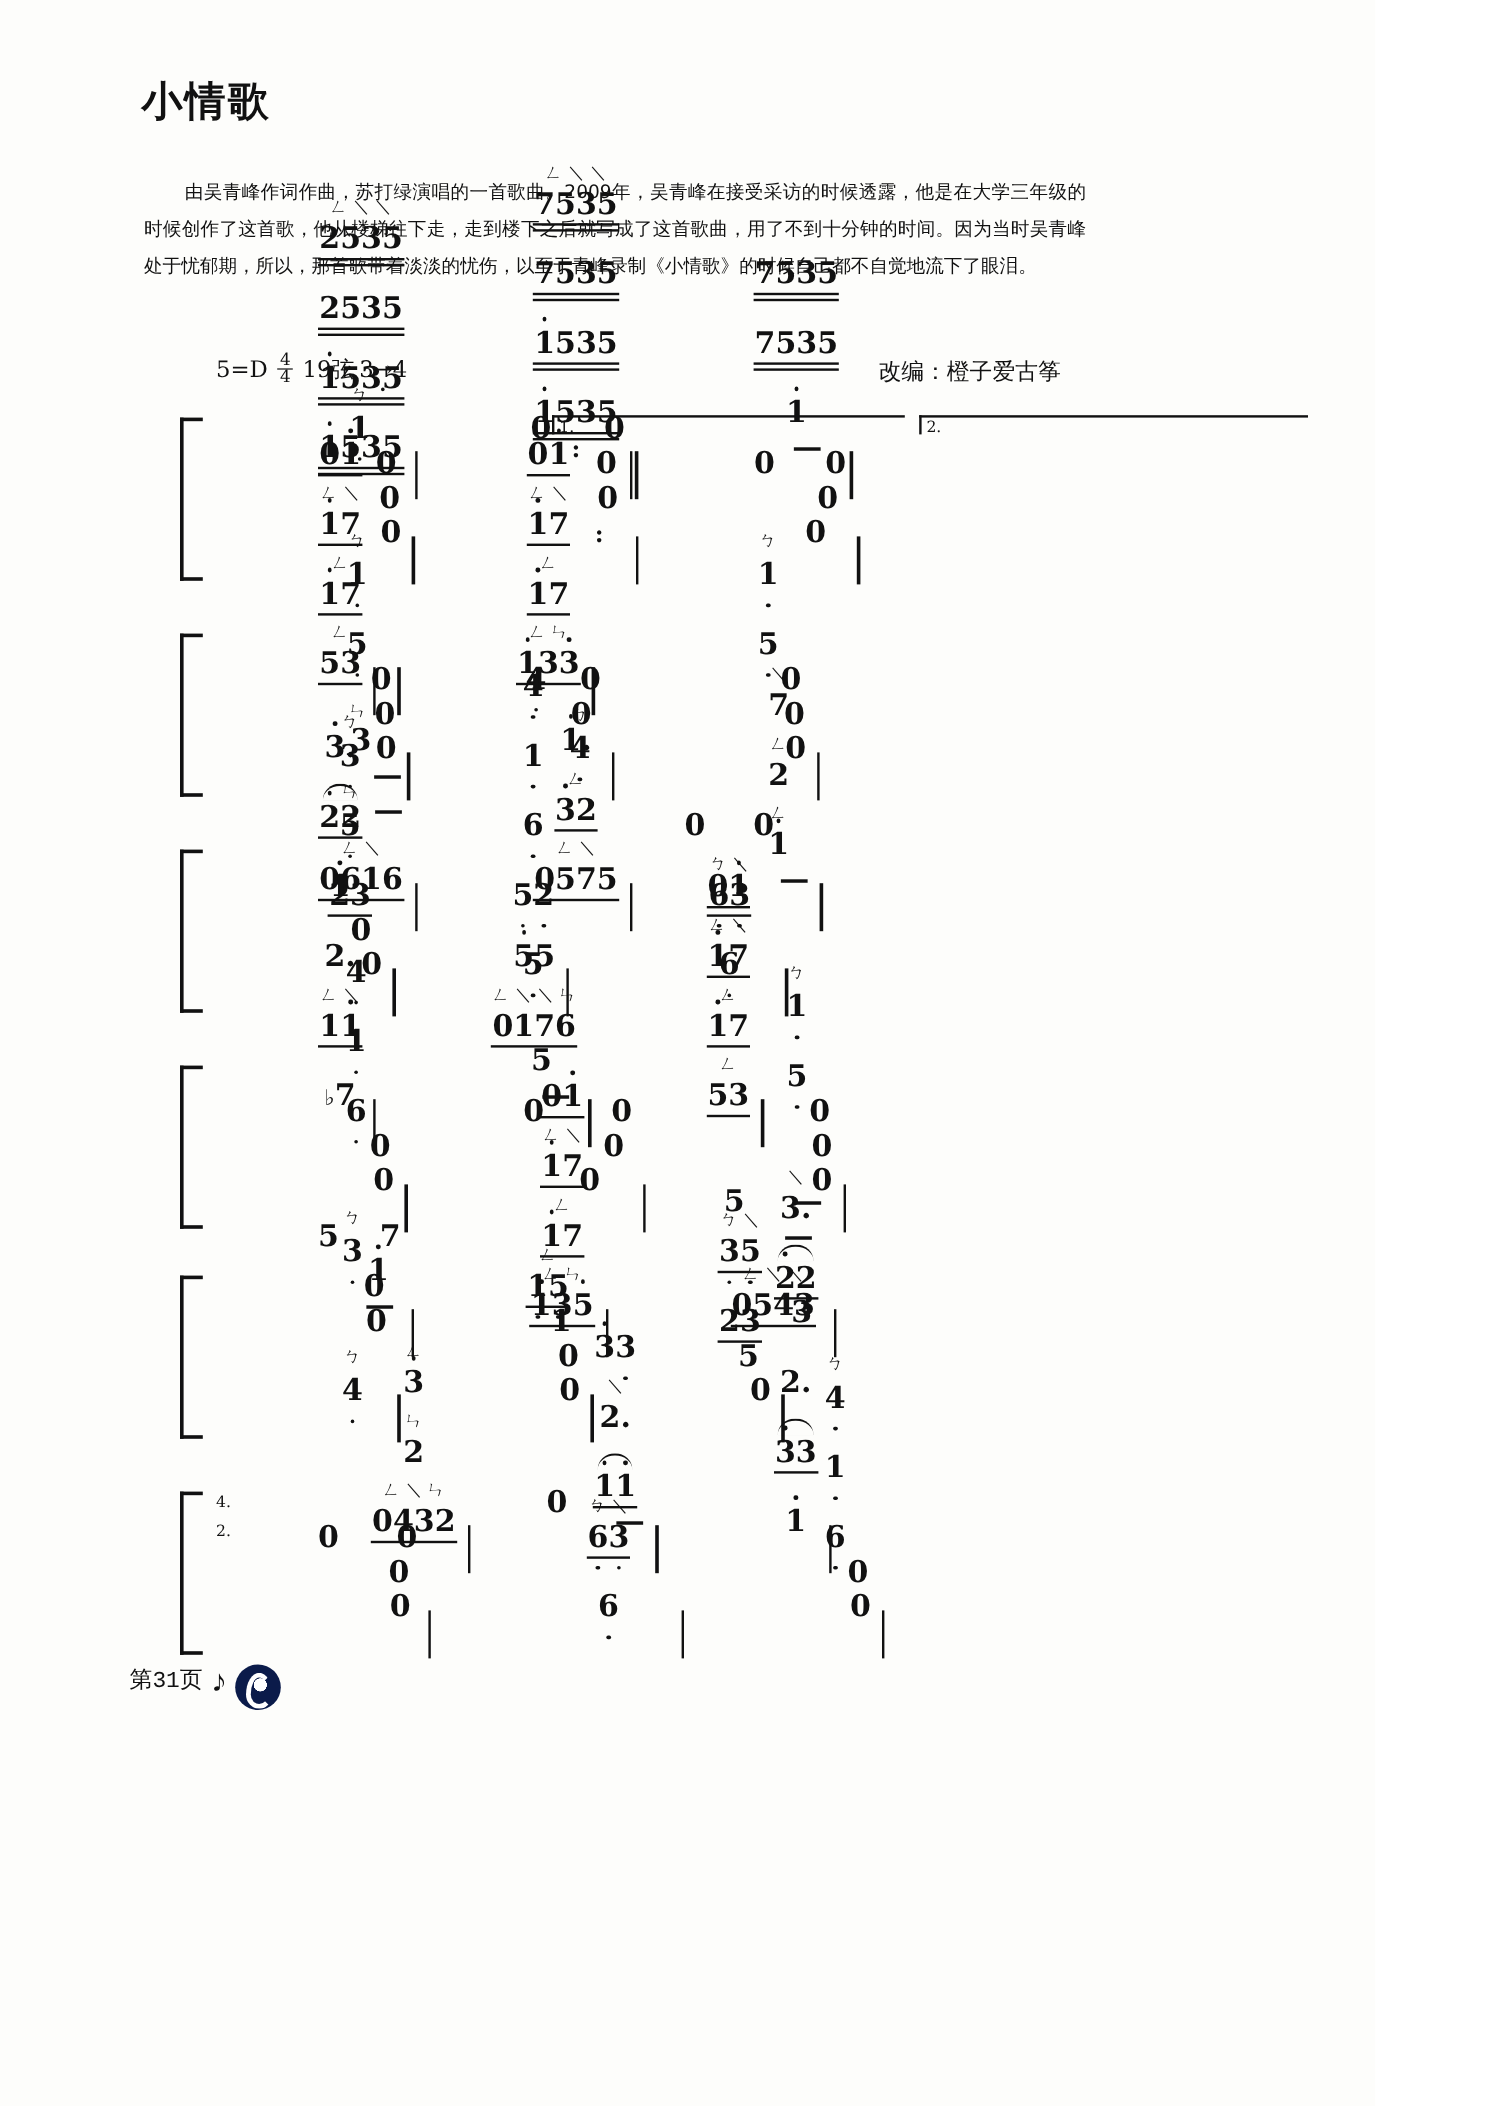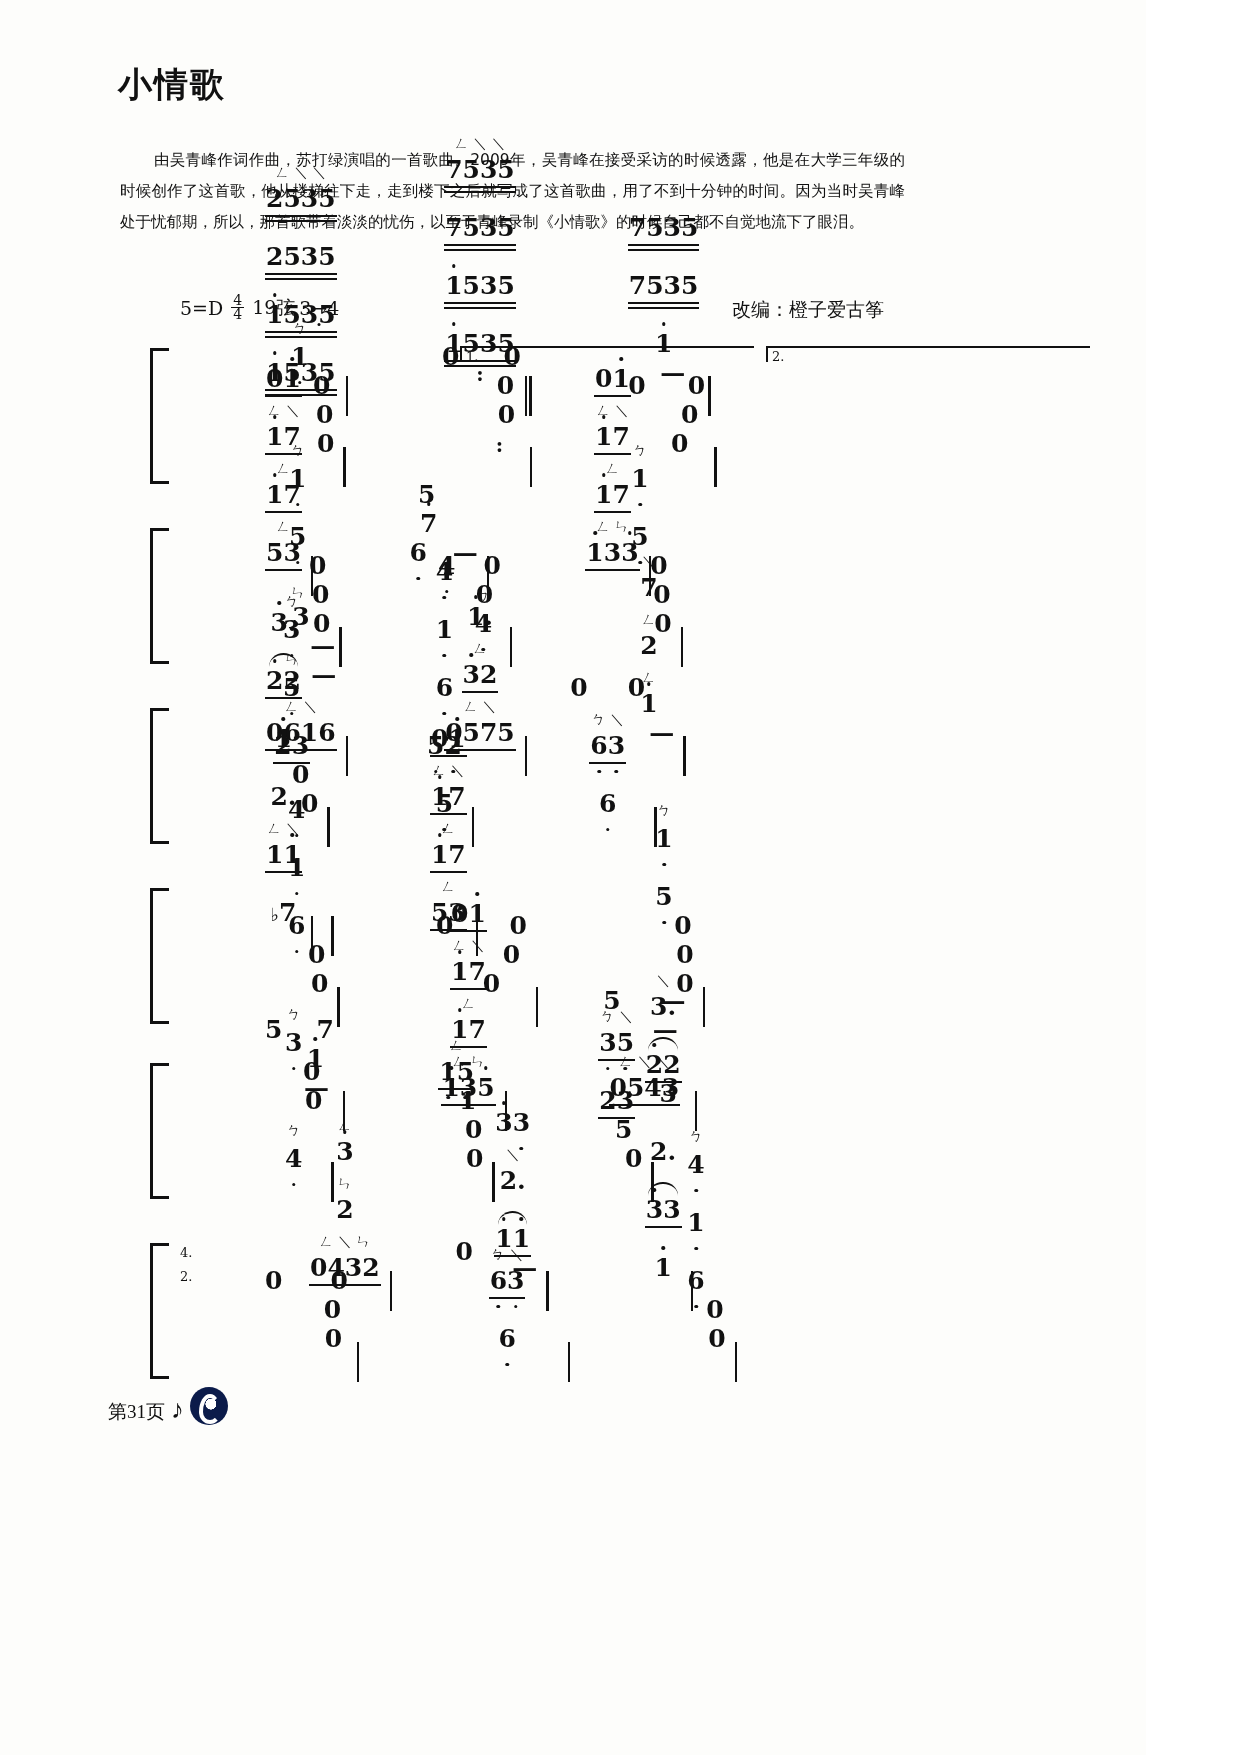--- a/index.html
+++ b/index.html
@@ -90,22 +90,22 @@
   .voltabox{
     position:absolute;border-top:2px solid #111;border-left:2px solid #111;
     height:14px;
   }
   .voltalbl{
     position:absolute;font-size:13px;font-family:"DejaVu Serif","Liberation Serif",serif;
   }
   
   .footer{
     position:absolute;left:108px;bottom:320px;
-    display:flex;align-items:flex-end;gap:6px;
-    font-size:19px;font-family:Liberation Serif, serif;
+    display:flex;align-items:flex-start;gap:6px;
+    font-size:19px;font-family:Liberation Mono, monospace;
   }
   .fnote{font-size:26px;}
   .swirl{
     width:38px;height:38px;border-radius:50%;
     background:radial-gradient(circle at 55% 45%, #fff 0 18%, #0b1b4a 19% 100%);
     position:relative;
   }
   .swirl::after{
     content:"";position:absolute;left:9px;top:7px;width:14px;height:22px;
     border:4px solid #fff;border-radius:50% 50% 50% 50%/60% 60% 40% 40%;
@@ -207,25 +207,20 @@
         <span class="cell">
           <span class="grp beam">0<span class="dotabove">1</span></span>
           <span style="display:inline-block;width:8px;"></span>
           <span class="grp beam"><span class="orn">ㄥ ＼</span><span class="dotabove">1</span>7</span>
           <span style="display:inline-block;width:12px;"></span>
           <span class="grp beam"><span class="orn">ㄥ</span><span class="dotabove">1</span>7</span>
           <span style="display:inline-block;width:12px;"></span>
           <span class="grp beam"><span class="orn">ㄥ</span>53</span>
         </span>
         <span class="bar"></span>
-        <span class="cell">
-          5<span style="display:inline-block;width:34px;"></span>
-          <span class="dotabove">7</span><span style="display:inline-block;width:30px;"></span>
-          <span class="dotbelow">6</span><span style="display:inline-block;width:26px;"></span>—
-        </span>
         <span class="bar"></span>
         <span class="cell">
           <span class="grp beam">0<span class="dotabove">1</span></span>
           <span style="display:inline-block;width:8px;"></span>
           <span class="grp beam"><span class="orn">ㄥ ＼</span><span class="dotabove">1</span>7</span>
           <span style="display:inline-block;width:12px;"></span>
           <span class="grp beam"><span class="orn">ㄥ</span><span class="dotabove">1</span>7</span>
           <span style="display:inline-block;width:12px;"></span>
           <span class="grp beam"><span class="orn">ㄥ ㄣ</span><span class="dotabove">1</span>3<span class="dotabove">3</span></span>
         </span>
@@ -336,20 +331,27 @@
           <span style="display:inline-block;width:12px;"></span>
           <span class="dotabove">1</span>
           <span style="display:inline-block;width:18px;"></span>
           2.
           <span style="display:inline-block;width:14px;"></span>
           <span class="grp beam"><span class="orn">ㄥ ＼</span>1<span class="dotabove">1</span></span>
           <span style="display:inline-block;width:8px;"></span>
           <span style="font-size:18px;">♭</span>7
         </span>
         <span class="bar"></span>
+        <span class="cell">
+          <span class="grp"><span class="dotabove">5</span>5</span>
+          <span style="display:inline-block;width:24px;"></span>
+          <span class="grp beam"><span class="orn">ㄥ ＼ ＼ ㄣ</span>0176</span>
+          <span style="display:inline-block;width:12px;"></span>5
+          <span style="display:inline-block;width:36px;"></span>—
+        </span>
         <span class="bar"></span>
         <span class="cell">
           <span class="grp beam">0<span class="dotabove">1</span></span>
           <span style="display:inline-block;width:8px;"></span>
           <span class="grp beam"><span class="orn">ㄥ ＼</span><span class="dotabove">1</span>7</span>
           <span style="display:inline-block;width:12px;"></span>
           <span class="grp beam"><span class="orn">ㄥ</span><span class="dotabove">1</span>7</span>
           <span style="display:inline-block;width:12px;"></span>
           <span class="grp beam"><span class="orn">ㄥ</span>53</span>
         </span>

